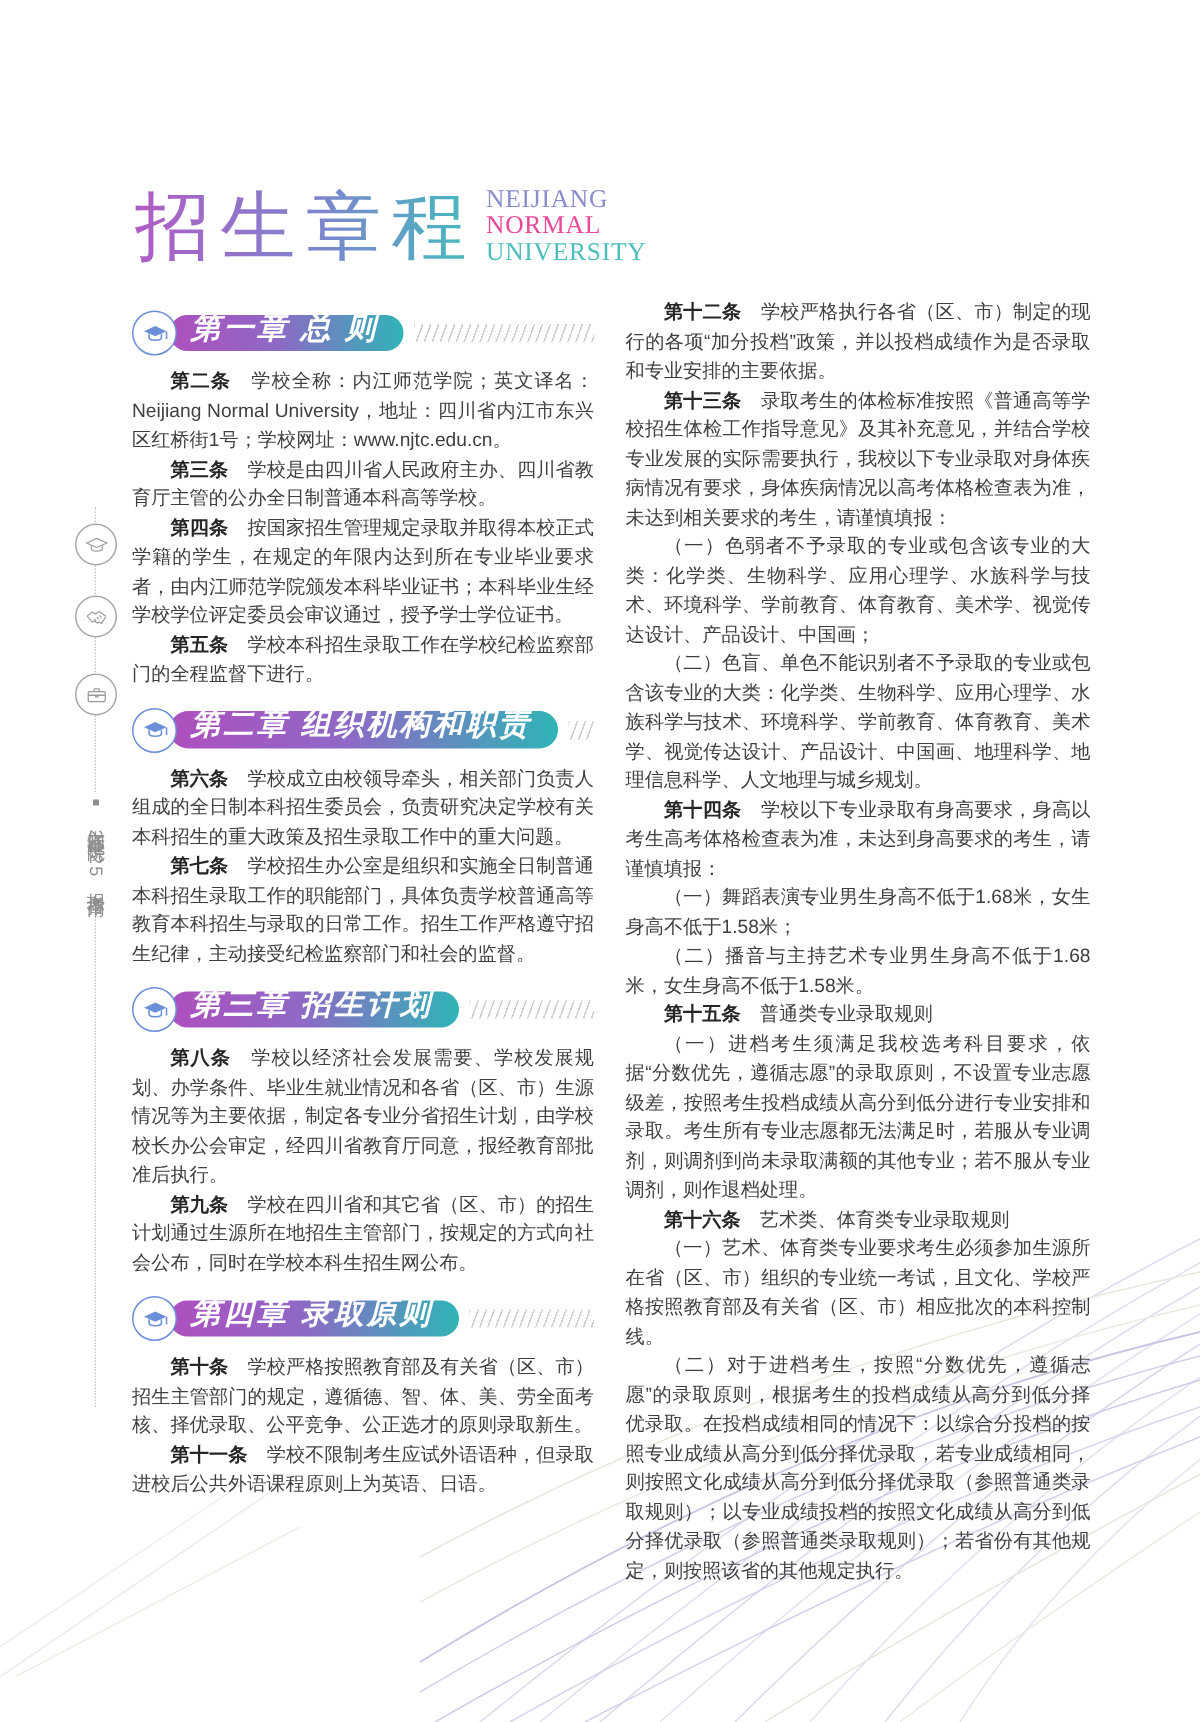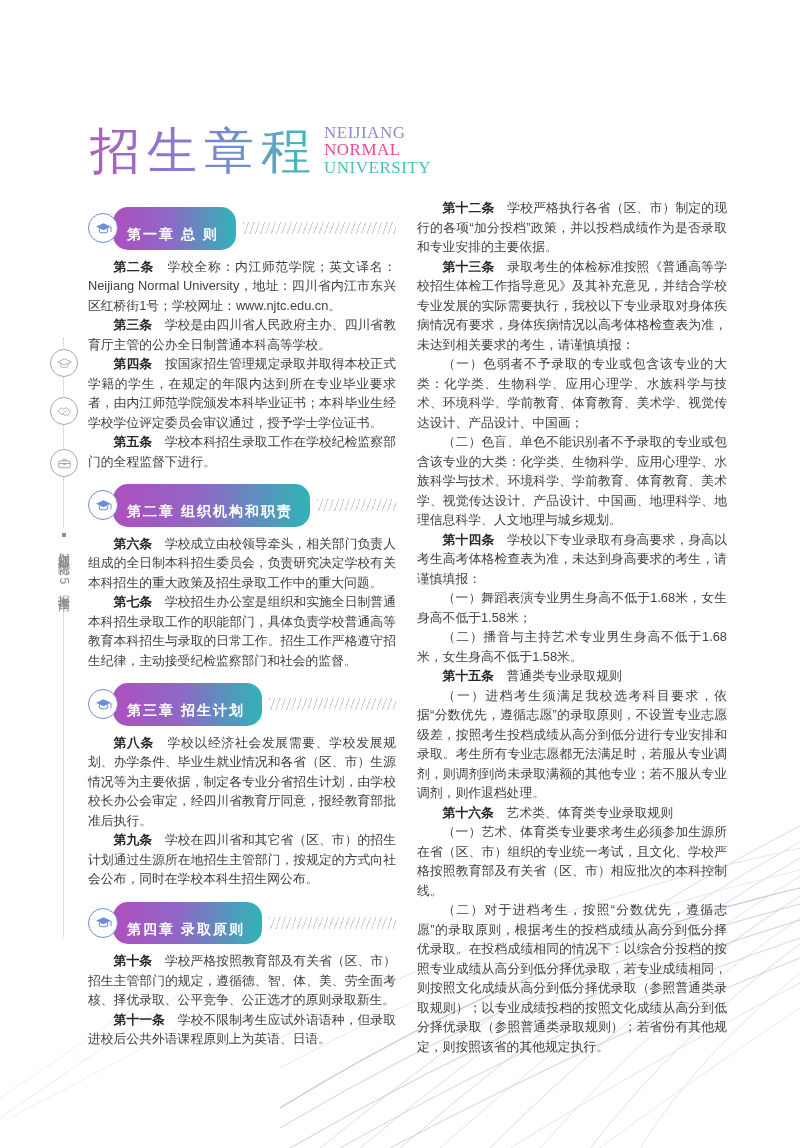--- a/index.html
+++ b/index.html
@@ -45,23 +45,23 @@
   .para{margin:0;text-indent:2em;}
   .para b{color:#262626;font-weight:bold;}
   .chapter{display:flex;align-items:center;margin:13px 0 7px 0;}
   .chapter:first-child{margin-top:0;}
   .ch-icon{width:28px;height:28px;border:1.5px solid #6a8fd8;border-radius:50%;
     background:#fff;display:flex;align-items:center;justify-content:center;flex:0 0 auto;
     position:relative;z-index:1;margin-right:-5px;}
   .ch-icon svg{width:19px;height:19px;}
   .ch-pill{
     background:linear-gradient(90deg,#ae4fbe 0%,#8f68c6 45%,#2fb4b6 100%);
-    color:#fff;font-weight:bold;font-size:14px;letter-spacing:2px;
-    padding:18px 17px 5px 14px;border-radius:15px;white-space:nowrap;flex:0 0 auto;
-    text-indent:0;}
+    color:#fff;font-weight:bold;font-size:20px;letter-spacing:2px;
+    padding:0 17px 5px 14px;border-radius:15px;white-space:nowrap;flex:0 0 auto;
+    text-indent:0;font-style:italic;}
   .ch-hatch{flex:1 1 auto;height:12px;margin-left:7px;align-self:center;
     background:repeating-linear-gradient(110deg,#cfcfcf 0,#cfcfcf 1px,transparent 1px,transparent 5px);}
   
   .deco{position:absolute;z-index:0;pointer-events:none;}
   .deco-br{right:0;bottom:0;}
   .deco-bl{left:0;bottom:30px;}
 </style>
 </head>
 <body>
 

